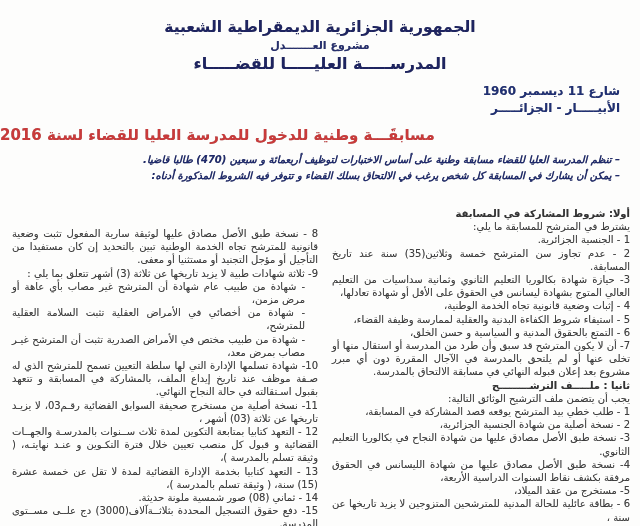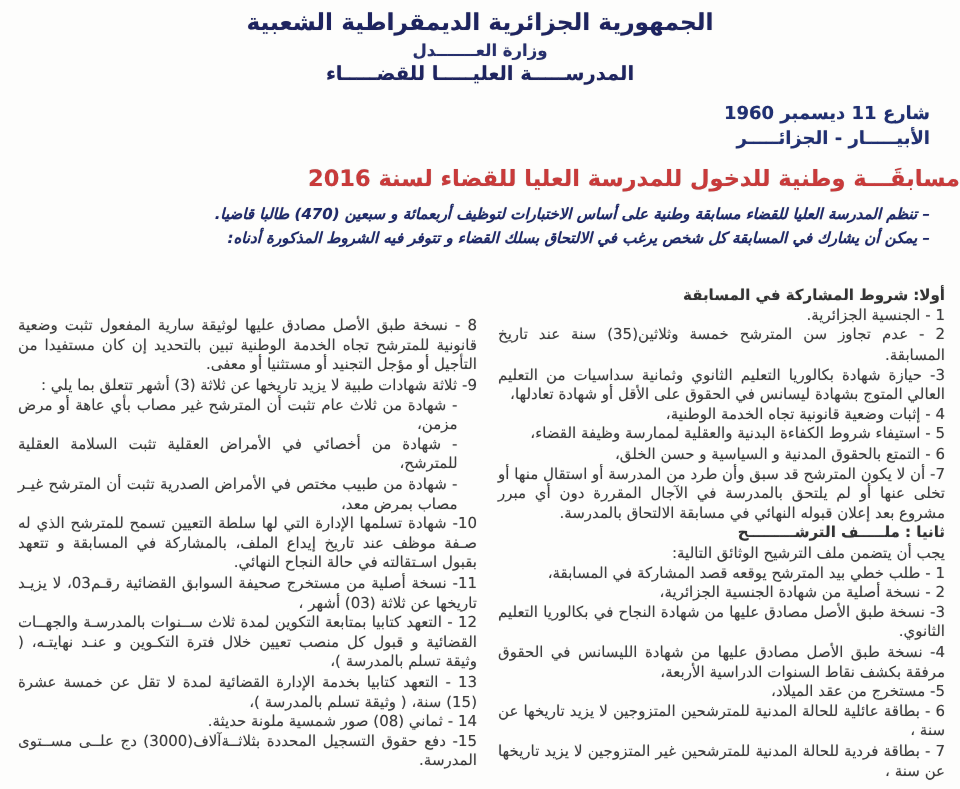--- a/index.html
+++ b/index.html
@@ -5,32 +5,32 @@
   html,body{margin:0;padding:0;background:#ffffff;}
   .page{
     width:640px;height:526px;overflow:hidden;position:relative;
     background:#fdfdfc;
     font-family:"DejaVu Sans",sans-serif;
     color:#3e3e3e;
     direction:rtl;
     text-shadow:0 0 .6px rgba(70,70,70,.45);
   }
   
-  .hdr{text-align:center;padding-top:6px;font-weight:bold;}
+  .hdr{text-align:center;padding-top:18px;font-weight:bold;}
   .hdr-l1{font-size:15.5px;color:#1e2460;letter-spacing:.2px;}
   .hdr-l2{font-size:11px;color:#27306e;margin-top:3px;}
-  .hdr-l3{font-size:13px;color:#1e2460;margin-top:2px;}
+  .hdr-l3{font-size:16px;color:#1e2460;margin-top:2px;}
   
   .address{
     text-align:right;margin:10px 20px 0 0;
     color:#203073;font-weight:bold;font-size:12px;line-height:17px;
   }
   
   .doc-title{
-    text-align:right;margin-top:9px;
+    text-align:left;margin-top:9px;
     color:#c93a3a;font-weight:bold;font-size:15px;
   }
   
   .intro{
     margin:8px 20px 0 20px;text-align:right;
     color:#1f2a6b;font-weight:bold;font-size:10px;line-height:15.5px;font-style:italic;
   }
   
   .columns{
     display:flex;gap:14px;margin:24px 10px 0 12px;
@@ -45,40 +45,41 @@
   .sec-sub{margin:0;}
   .sub-item{padding-right:13px;}
 </style>
 </head>
 <body>
 
 <div class="page">
 
   <div class="hdr">
     <div class="hdr-l1">الجمهورية الجزائرية الديمقراطية الشعبية</div>
-    <div class="hdr-l2">وزارة العـــــــدل</div>
+    <div class="hdr-l2">مشروع العـــــــدل</div>
     <div class="hdr-l3">المدرســـــة العليـــــا للقضـــــاء</div>
   </div>
 
   <div class="address">
     <div>شارع 11 ديسمبر 1960</div>
     <div>الأبيـــــار - الجزائـــــر</div>
   </div>
 
   <div class="doc-title">مسابقَـــة وطنية للدخول للمدرسة العليا للقضاء لسنة 2016</div>
 
   <div class="intro">
     <div>– تنظم المدرسة العليا للقضاء مسابقة وطنية على أساس الاختبارات لتوظيف أربعمائة و سبعين (470) طالبا قاضيا.</div>
     <div>– يمكن أن يشارك في المسابقة كل شخص يرغب في الالتحاق بسلك القضاء و تتوفر فيه الشروط المذكورة أدناه:</div>
   </div>
 
   <div class="columns">
 
     <div class="col col-right">
       <p class="sec-head">أولا: شروط المشاركة في المسابقة</p>
+      <p class="sec-sub">يشترط في المترشح للمسابقة ما يلي:</p>
       <p class="item">1 - الجنسية الجزائرية.</p>
       <p class="item">2 - عدم تجاوز سن المترشح خمسة وثلاثين(35) سنة عند تاريخ المسابقة.</p>
       <p class="item gap-top">3- حيازة شهادة بكالوريا التعليم الثانوي وثمانية سداسيات من التعليم العالي المتوج بشهادة ليسانس في الحقوق على الأقل أو شهادة تعادلها،</p>
       <p class="item">4 - إثبات وضعية قانونية تجاه الخدمة الوطنية،</p>
       <p class="item">5 - استيفاء شروط الكفاءة البدنية والعقلية لممارسة وظيفة القضاء،</p>
       <p class="item">6 - التمتع بالحقوق المدنية و السياسية و حسن الخلق،</p>
       <p class="item">7- أن لا يكون المترشح قد سبق وأن طرد من المدرسة أو استقال منها أو تخلى عنها أو لم يلتحق بالمدرسة في الآجال المقررة دون أي مبرر مشروع بعد إعلان قبوله النهائي في مسابقة الالتحاق بالمدرسة.</p>
       <p class="sec-head">ثانيا : ملـــــف الترشـــــــــح</p>
       <p class="sec-sub">يجب أن يتضمن ملف الترشيح الوثائق التالية:</p>
       <p class="item">1 - طلب خطي بيد المترشح يوقعه قصد المشاركة في المسابقة،</p>
@@ -86,21 +87,21 @@
       <p class="item">3- نسخة طبق الأصل مصادق عليها من شهادة النجاح في بكالوريا التعليم الثانوي.</p>
       <p class="item">4- نسخة طبق الأصل مصادق عليها من شهادة الليسانس في الحقوق مرفقة بكشف نقاط السنوات الدراسية الأربعة،</p>
       <p class="item">5- مستخرج من عقد الميلاد،</p>
       <p class="item">6 - بطاقة عائلية للحالة المدنية للمترشحين المتزوجين لا يزيد تاريخها عن سنة ،</p>
       <p class="item">7 - بطاقة فردية للحالة المدنية للمترشحين غير المتزوجين لا يزيد تاريخها عن سنة ،</p>
     </div>
 
     <div class="col col-left">
       <p class="item">8 - نسخة طبق الأصل مصادق عليها لوثيقة سارية المفعول تثبت وضعية قانونية للمترشح تجاه الخدمة الوطنية تبين بالتحديد إن كان مستفيدا من التأجيل أو مؤجل التجنيد أو مستثنيا أو معفى.</p>
       <p class="item">9- ثلاثة شهادات طبية  لا يزيد تاريخها عن ثلاثة (3) أشهر تتعلق بما يلي :</p>
-      <p class="item sub-item">- شهادة من ثلاث عام تثبت أن المترشح غير مصاب بأي عاهة أو مرض مزمن،</p>
+      <p class="item sub-item">- شهادة من طبيب عام شهادة أن المترشح غير مصاب بأي عاهة أو مرض مزمن،</p>
       <p class="item sub-item">- شهادة من أخصائي في الأمراض العقلية تثبت السلامة العقلية للمترشح،</p>
       <p class="item sub-item">- شهادة من طبيب مختص في الأمراض الصدرية تثبت أن المترشح غيـر مصاب بمرض معد،</p>
       <p class="item">10- شهادة تسلمها الإدارة التي لها سلطة التعيين تسمح للمترشح الذي له صـفة موظف عند تاريخ إيداع الملف، بالمشاركة في المسابقة و تتعهد بقبول اسـتقالته في حالة النجاح النهائي.</p>
       <p class="item">11- نسخة أصلية من مستخرج صحيفة السوابق القضائية رقـم03، لا يزيـد تاريخها عن ثلاثة (03) أشهر ،</p>
       <p class="item">12 - التعهد كتابيا بمتابعة التكوين لمدة ثلاث ســنوات بالمدرسـة والجهــات القضائية و قبول كل منصب تعيين خلال فترة التكـوين   و عنـد نهايتـه، ( وثيقة تسلم بالمدرسة )،</p>
       <p class="item">13 - التعهد كتابيا بخدمة الإدارة القضائية لمدة لا تقل عن خمسة عشرة (15) سنة، ( وثيقة تسلم بالمدرسة )،</p>
       <p class="item">14 - ثماني (08) صور شمسية ملونة حديثة.</p>
       <p class="item">15- دفع حقوق التسجيل المحددة بثلاثــةآلاف(3000) دج علــى مســتوى المدرسة.</p>
     </div>
 

